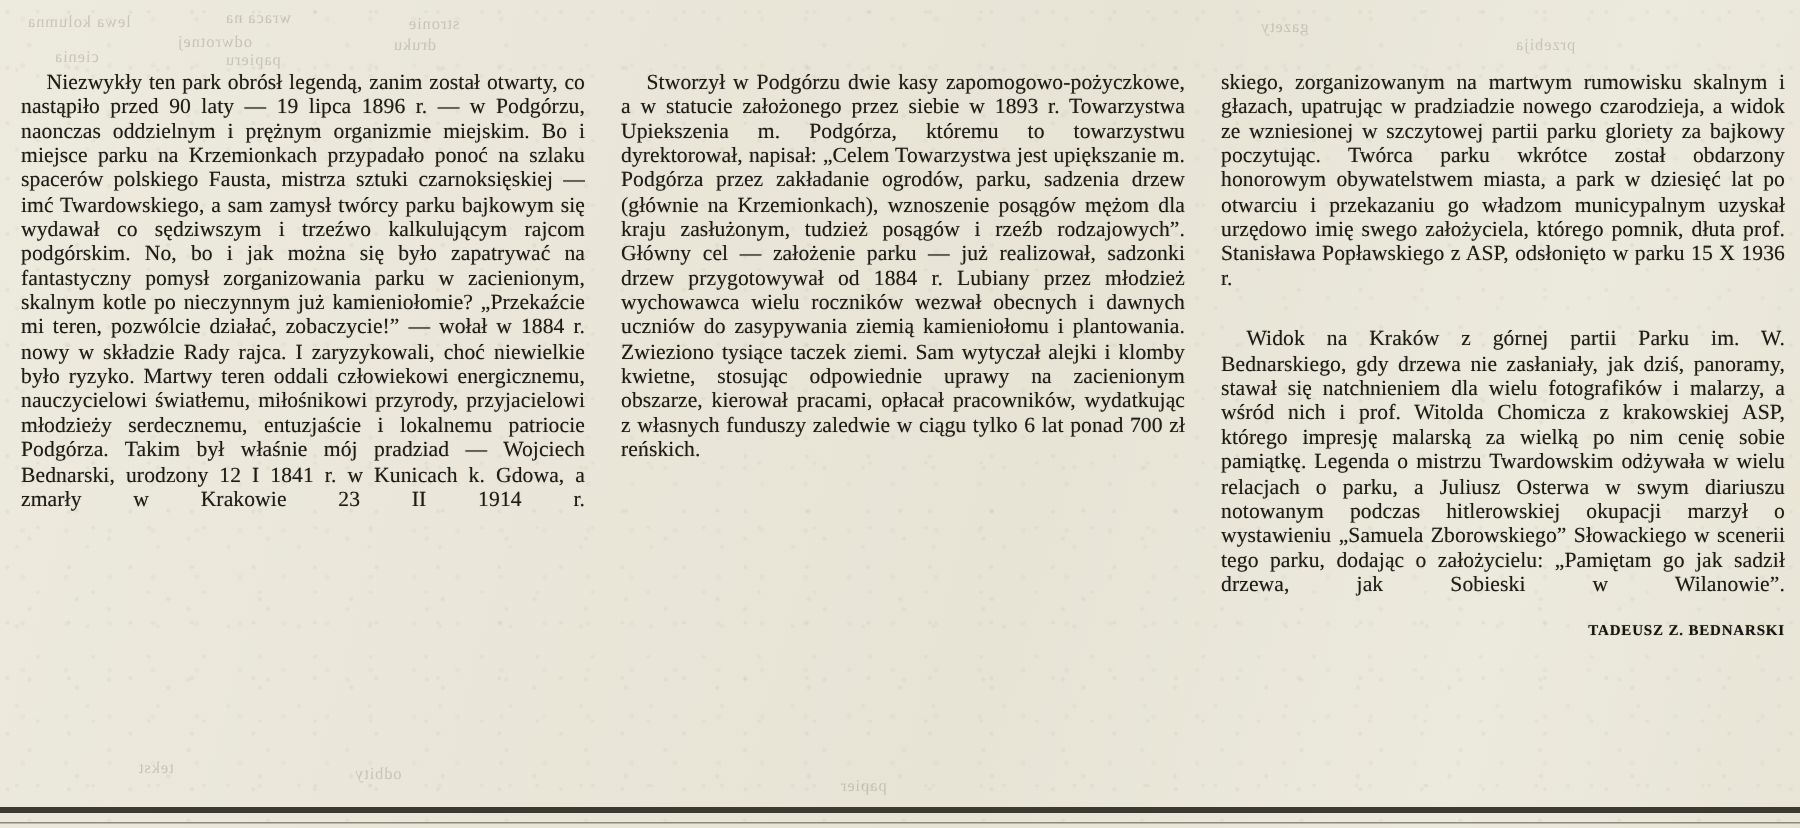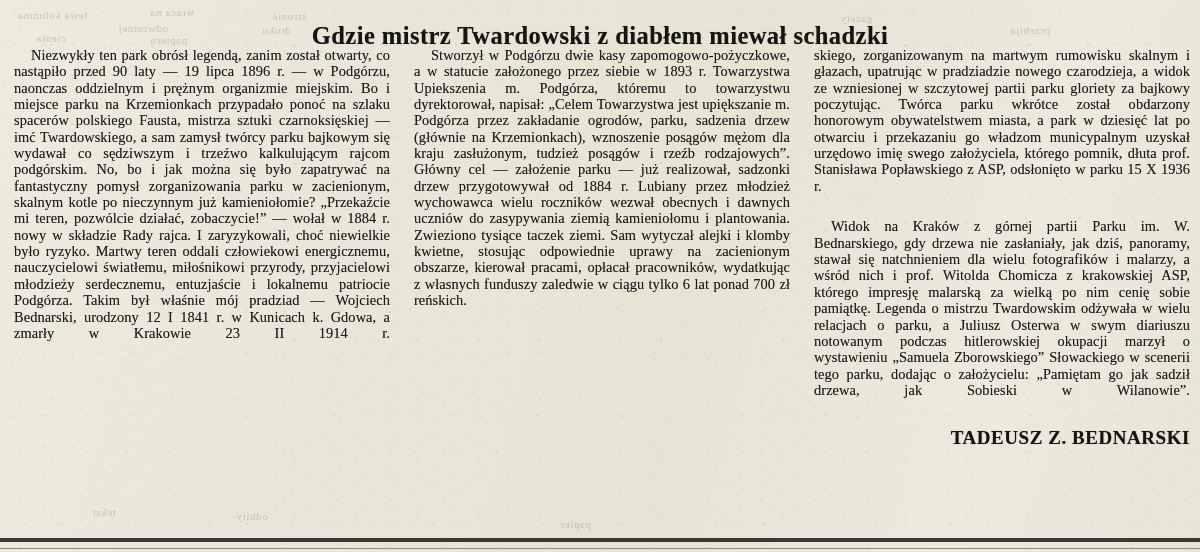--- a/index.html
+++ b/index.html
@@ -96,24 +96,24 @@
   .col p.indent { text-indent: 17px; }
   .col p.last-line-left::after {
     
     content: "";
     display: inline-block;
     width: 100%;
   }
 
   
   #byline {
-    margin-top: 12px;
+    margin-top: 0;
     text-align: right;
     font-weight: bold;
-    font-size: 19px;
+    font-size: 10px;
     letter-spacing: .55px;
     color: #16160f;
     text-shadow: 0 0 .7px rgba(30,30,20,.55);
   }
 
   
   #rule-thick {
     position: absolute;
     left: 0;
     top: 538px;
@@ -143,21 +143,20 @@
       <div class="bleed" style="left: 262px; top: 24px;">druku</div>
       <div class="bleed" style="left: 36px; top: 32px;">cienia</div>
       <div class="bleed" style="left: 150px; top: 34px;">papieru</div>
       <div class="bleed" style="left: 840px; top: 12px;">gazety</div>
       <div class="bleed" style="left: 1010px; top: 24px;">przebija</div>
       <div class="bleed" style="left: 92px; top: 506px;">tekst</div>
       <div class="bleed" style="left: 236px; top: 510px;">odbity</div>
       <div class="bleed" style="left: 560px; top: 518px;">papier</div>
     </div>
 
-  <h1 id="headline">Gdzie mistrz Twardowski z diabłem miewał schadzki</h1>
 
   <div id="columns">
       <div class="col">
         <p class="last-line-left indent">Niezwykły ten park obrósł legendą, zanim został otwarty, co nastąpiło przed 90 laty — 19 lipca 1896 r. — w Podgórzu, naonczas oddzielnym i prężnym organizmie miejskim. Bo i miejsce parku na Krzemionkach przypadało ponoć na szlaku spacerów polskiego Fausta, mistrza sztuki czarnoksięskiej — imć Twardowskiego, a sam zamysł twórcy parku bajkowym się wydawał co sędziwszym i trzeźwo kalkulującym rajcom podgórskim. No, bo i jak można się było zapatrywać na fantastyczny pomysł zorganizowania parku w zacienionym, skalnym kotle po nieczynnym już kamieniołomie? „Przekaźcie mi teren, pozwólcie działać, zobaczycie!” — wołał w 1884 r. nowy w składzie Rady rajca. I zaryzykowali, choć niewielkie było ryzyko. Martwy teren oddali człowiekowi energicznemu, nauczycielowi światłemu, miłośnikowi przyrody, przyjacielowi młodzieży serdecznemu, entuzjaście i lokalnemu patriocie Podgórza. Takim był właśnie mój pradziad — Wojciech Bednarski, urodzony 12 I 1841 r. w Kunicach k. Gdowa, a zmarły w Krakowie 23 II 1914 r.</p>
       </div>
       <div class="col">
         <p class="last-line-left indent">Stworzył w Podgórzu dwie kasy zapomogowo-pożyczkowe, a w statucie założonego przez siebie w 1893 r. Towarzystwa Upiekszenia m. Podgórza, któremu to towarzystwu dyrektorował, napisał: „Celem Towarzystwa jest upiększanie m. Podgórza przez zakładanie ogrodów, parku, sadzenia drzew (głównie na Krzemionkach), wznoszenie posągów mężom dla kraju zasłużonym, tudzież posągów i rzeźb rodzajowych”. Główny cel — założenie parku — już realizował, sadzonki drzew przygotowywał od 1884 r. Lubiany przez młodzież wychowawca wielu roczników wezwał obecnych i dawnych uczniów do zasypywania ziemią kamieniołomu i plantowania. Zwieziono tysiące taczek ziemi. Sam wytyczał alejki i klomby kwietne, stosując odpowiednie uprawy na zacienionym obszarze, kierował pracami, opłacał pracowników, wydatkując z własnych funduszy zaledwie w ciągu tylko 6 lat ponad 700 zł reńskich.</p>
       </div>
       <div class="col">
         <p class="last-line-left">skiego, zorganizowanym na martwym rumowisku skalnym i głazach, upatrując w pradziadzie nowego czarodzieja, a widok ze wzniesionej w szczytowej partii parku gloriety za bajkowy poczytując. Twórca parku wkrótce został obdarzony honorowym obywatelstwem miasta, a park w dziesięć lat po otwarciu i przekazaniu go władzom municypalnym uzyskał urzędowo imię swego założyciela, którego pomnik, dłuta prof. Stanisława Popławskiego z ASP, odsłonięto w parku 15 X 1936 r.</p>

